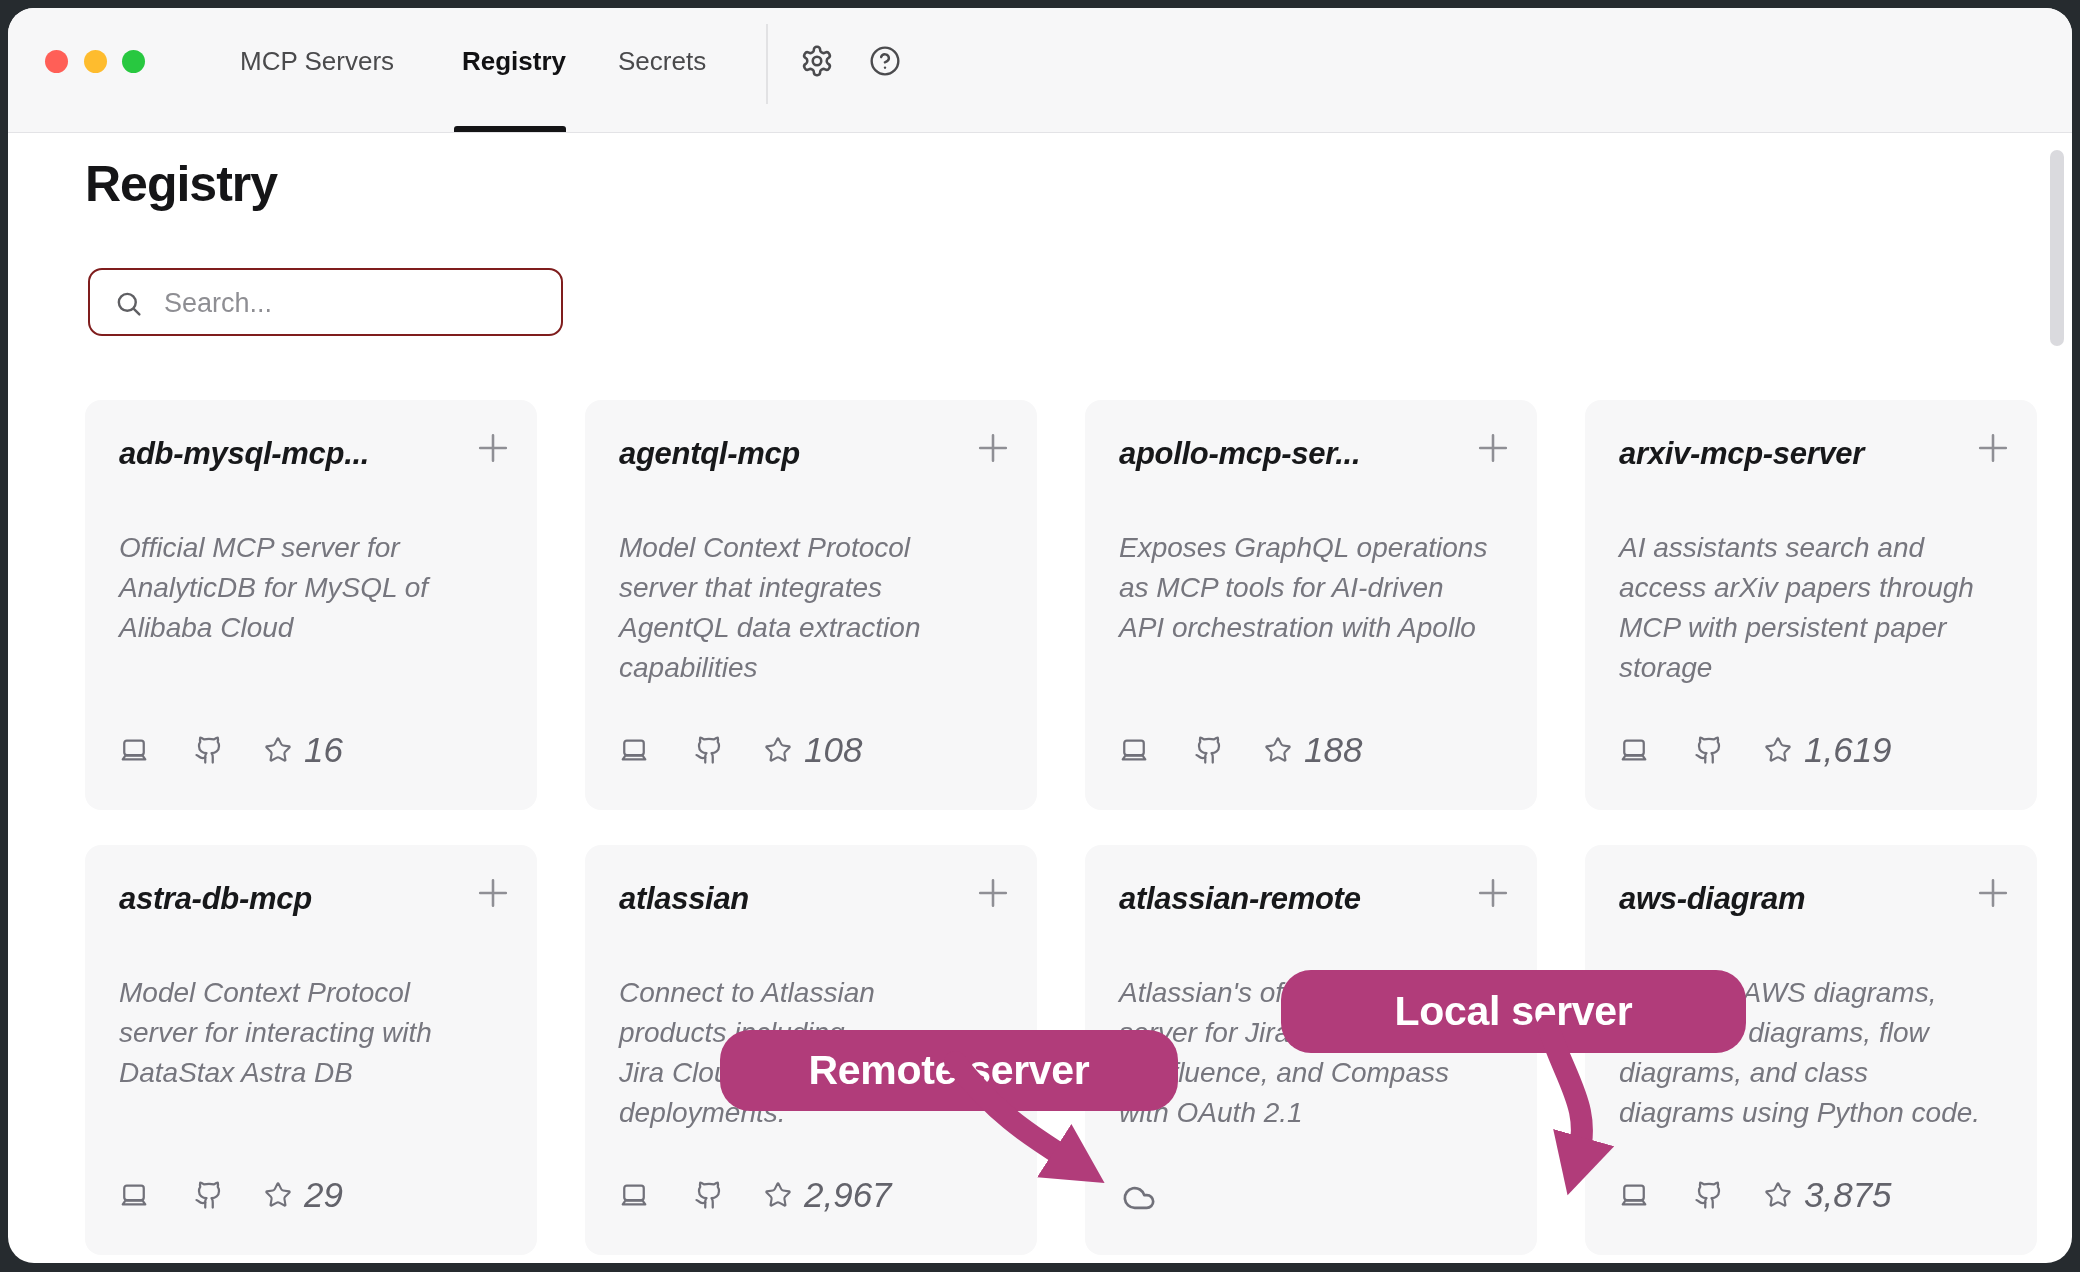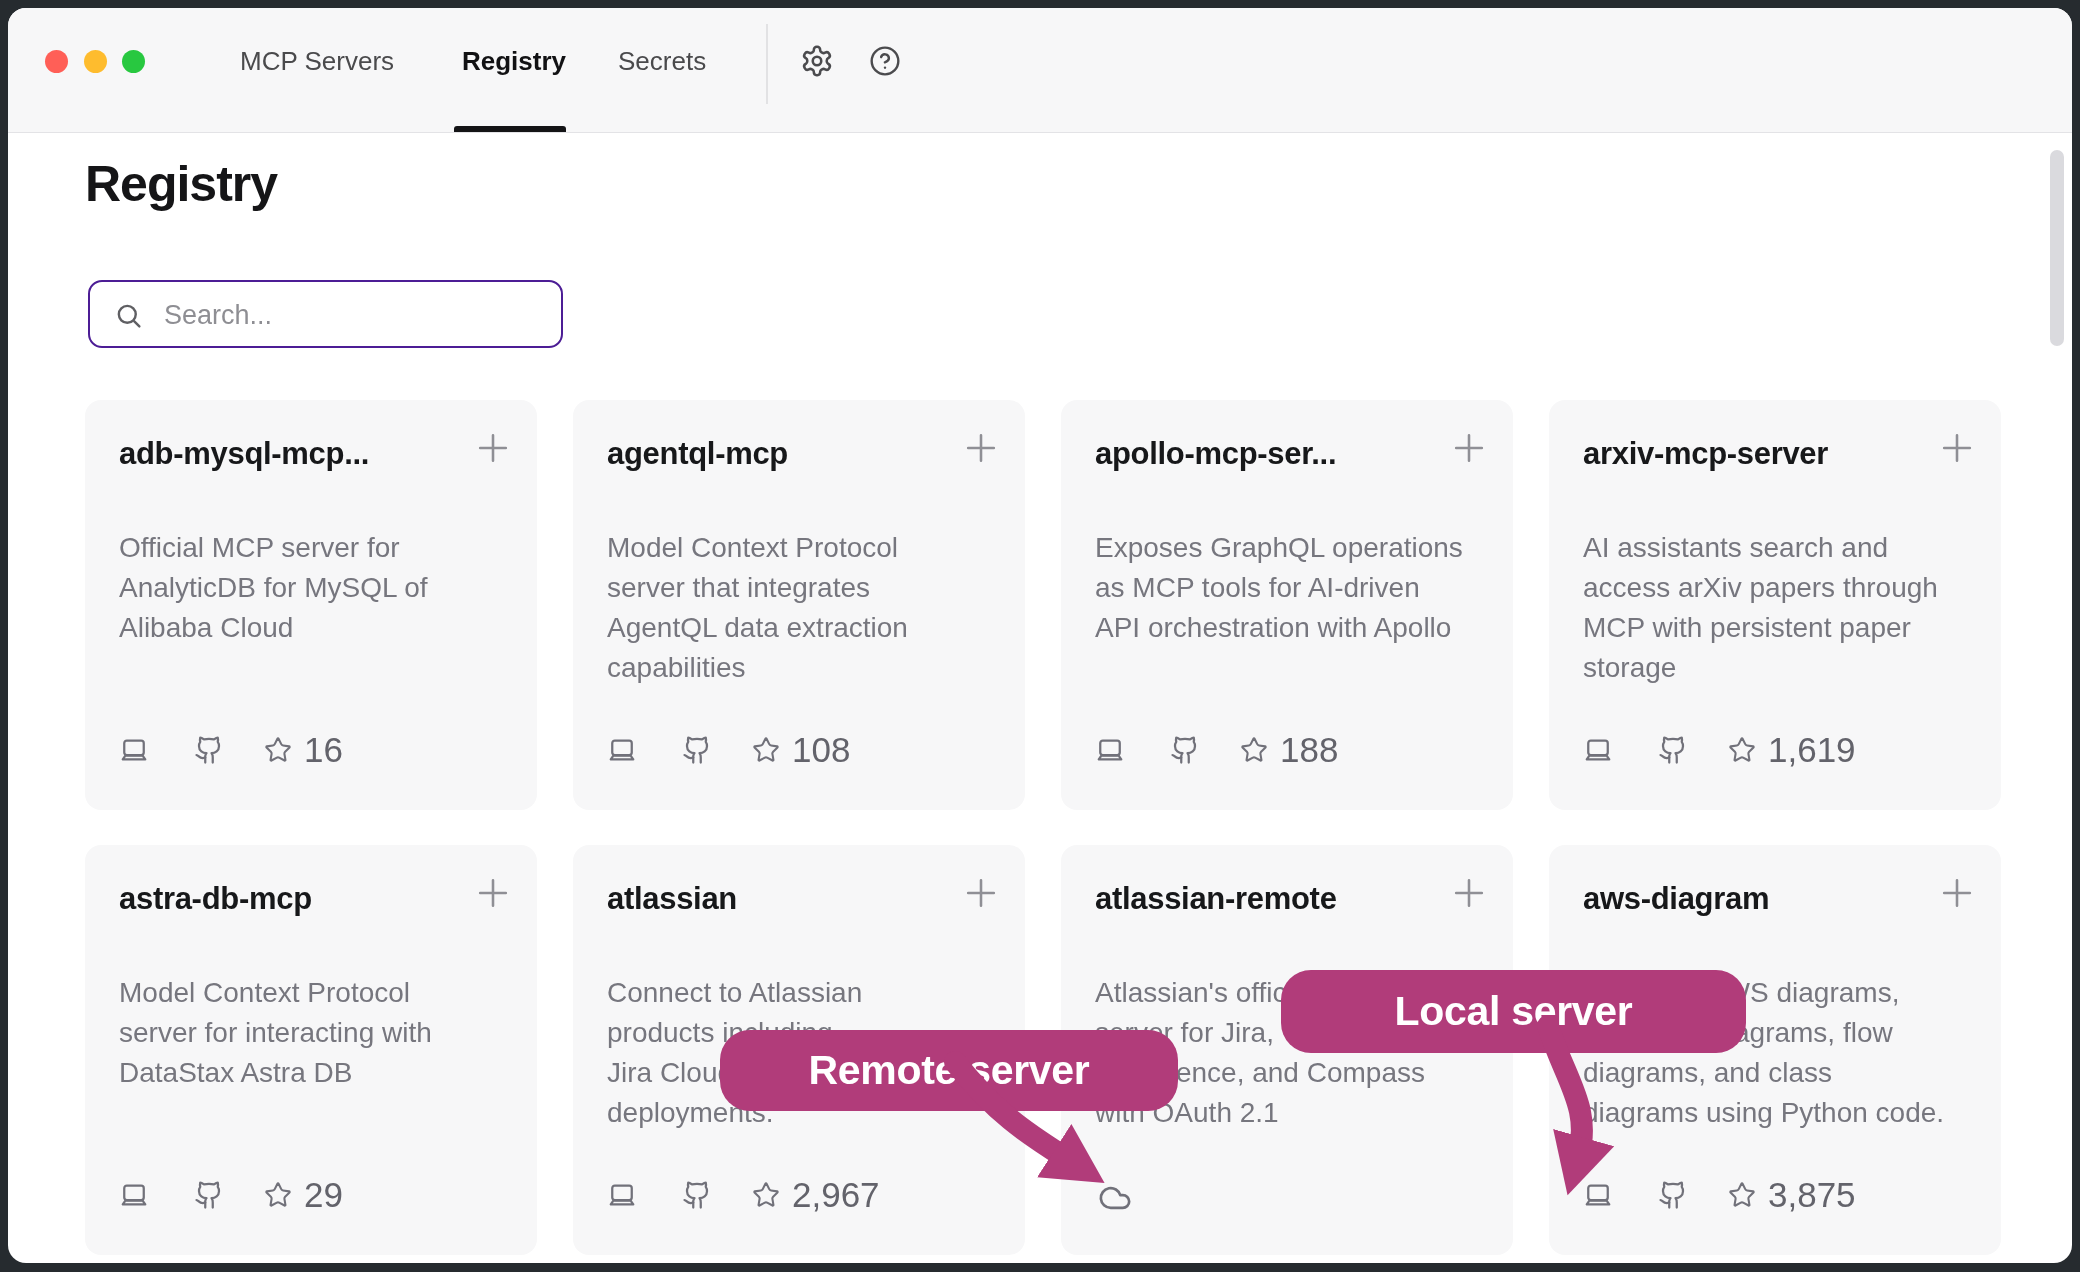--- a/index.html
+++ b/index.html
@@ -1,44 +1,44 @@
 <!DOCTYPE html>
 <html><head>
 <meta charset="utf-8">
 <style>
   html,body{margin:0;padding:0;width:2080px;height:1272px;overflow:hidden;
     background:#262b2f;font-family:"Liberation Sans",sans-serif;}
   .window{position:absolute;left:8px;top:8px;width:2064px;height:1255px;
-    background:#ffffff;border-radius:18px;overflow:hidden;}
+    background:#ffffff;border-radius:26px;overflow:hidden;}
   
   .titlebar{position:absolute;left:0;top:0;width:100%;height:124px;
     background:#f7f7f8;border-bottom:1px solid #e3e3e6;}
   .light{position:absolute;top:42px;width:23px;height:23px;border-radius:50%;}
   .light.red{left:37px;background:#ff5f57;}
   .light.yellow{left:76px;background:#febc2e;}
   .light.green{left:114px;background:#28c840;}
   .tab{position:absolute;top:38px;font-size:26px;color:#4a4a4c;cursor:default;white-space:nowrap;}
   .tab.active{color:#121214;font-weight:700;}
   .tab-underline{position:absolute;left:446px;top:118px;width:112px;height:6px;
     background:#141416;border-radius:3px 3px 0 0;}
   .tb-divider{position:absolute;left:758px;top:16px;width:2px;height:80px;background:#e2e2e4;}
   .tb-btn{position:absolute;top:36px;width:34px;height:34px;color:#4b4b4e;background:none;border:none;padding:0;}
   .tb-btn svg{width:100%;height:100%;}
   
   .page-title{position:absolute;left:77px;top:147px;font-size:50px;font-weight:700;
     letter-spacing:-1px;color:#151517;margin:0;}
-  .searchbox{position:absolute;left:80px;top:272px;width:475px;height:68px;
-    background:#fff;border:2px solid #4c1d95;border-radius:14px;box-sizing:border-box;}
+  .searchbox{position:absolute;left:80px;top:260px;width:475px;height:68px;
+    background:#fff;border:2px solid #7f1d1d;border-radius:14px;box-sizing:border-box;}
   .searchbox svg{position:absolute;left:24px;top:19px;width:29px;height:29px;color:#5f5f63;}
   .searchbox input{position:absolute;left:72px;top:0;width:380px;height:64px;border:none;outline:none;
     font-size:27px;color:#333;background:transparent;font-family:"Liberation Sans",sans-serif;}
   .searchbox input::placeholder{color:#8e8e93;}
   
   .grid{position:absolute;left:77px;top:392px;display:grid;
-    grid-template-columns:repeat(4,452px);grid-auto-rows:410px;gap:35px 36px;}
+    grid-template-columns:repeat(4,452px);grid-auto-rows:410px;gap:35px 48px;font-style:italic;}
   .card{position:relative;background:#f7f7f8;border-radius:16px;}
   .card h2{position:absolute;left:34px;top:36px;right:80px;margin:0;font-size:31px;font-weight:700;
     color:#17181a;letter-spacing:-0.3px;white-space:nowrap;overflow:hidden;}
   .add{position:absolute;right:22px;top:26px;width:44px;height:44px;background:none;border:none;
     padding:0;color:#8f8f95;}
   .add svg{width:100%;height:100%;}
   .desc{position:absolute;left:34px;top:128px;right:26px;margin:0;font-size:28px;line-height:40px;
     color:#76767e;white-space:pre-line;}
   .foot{position:absolute;left:34px;bottom:40px;display:flex;align-items:center;color:#71717a;}
   .foot .ic{width:30px;height:30px;flex:none;}

